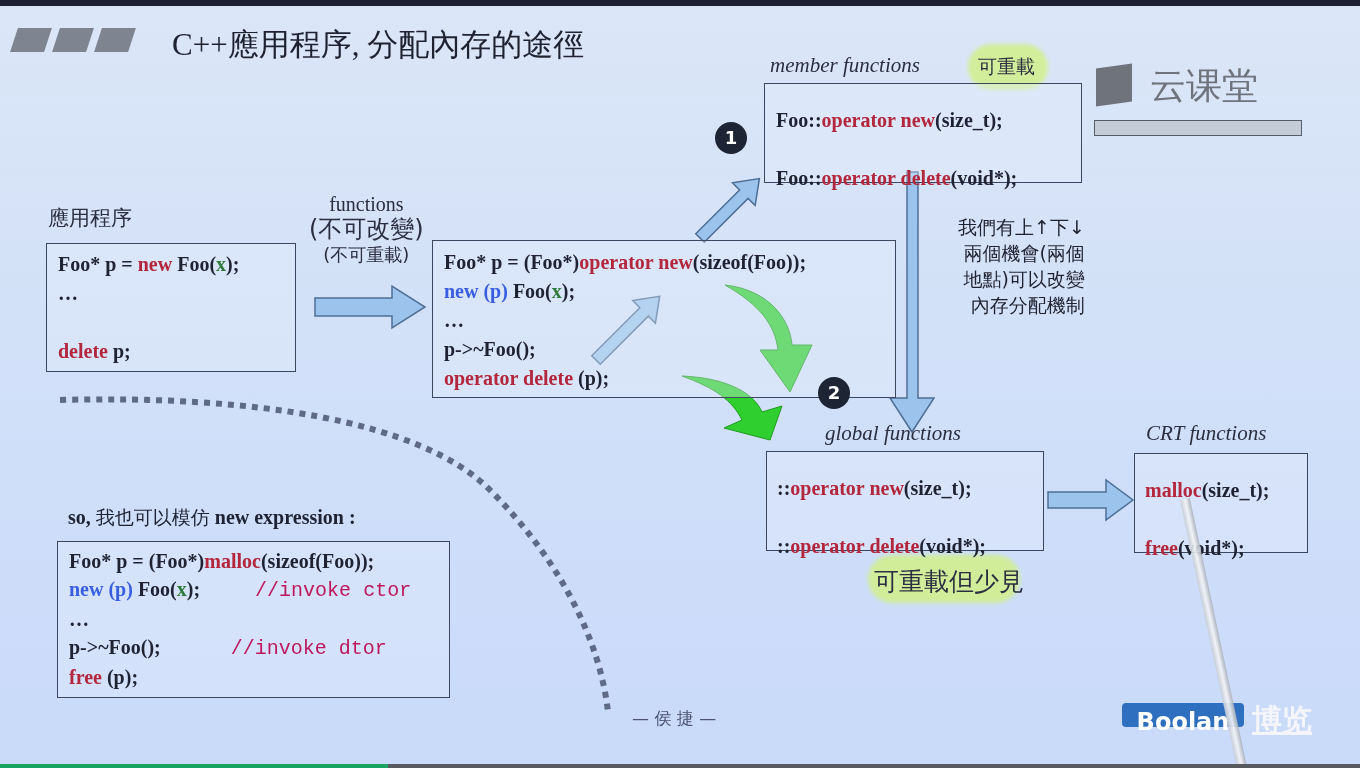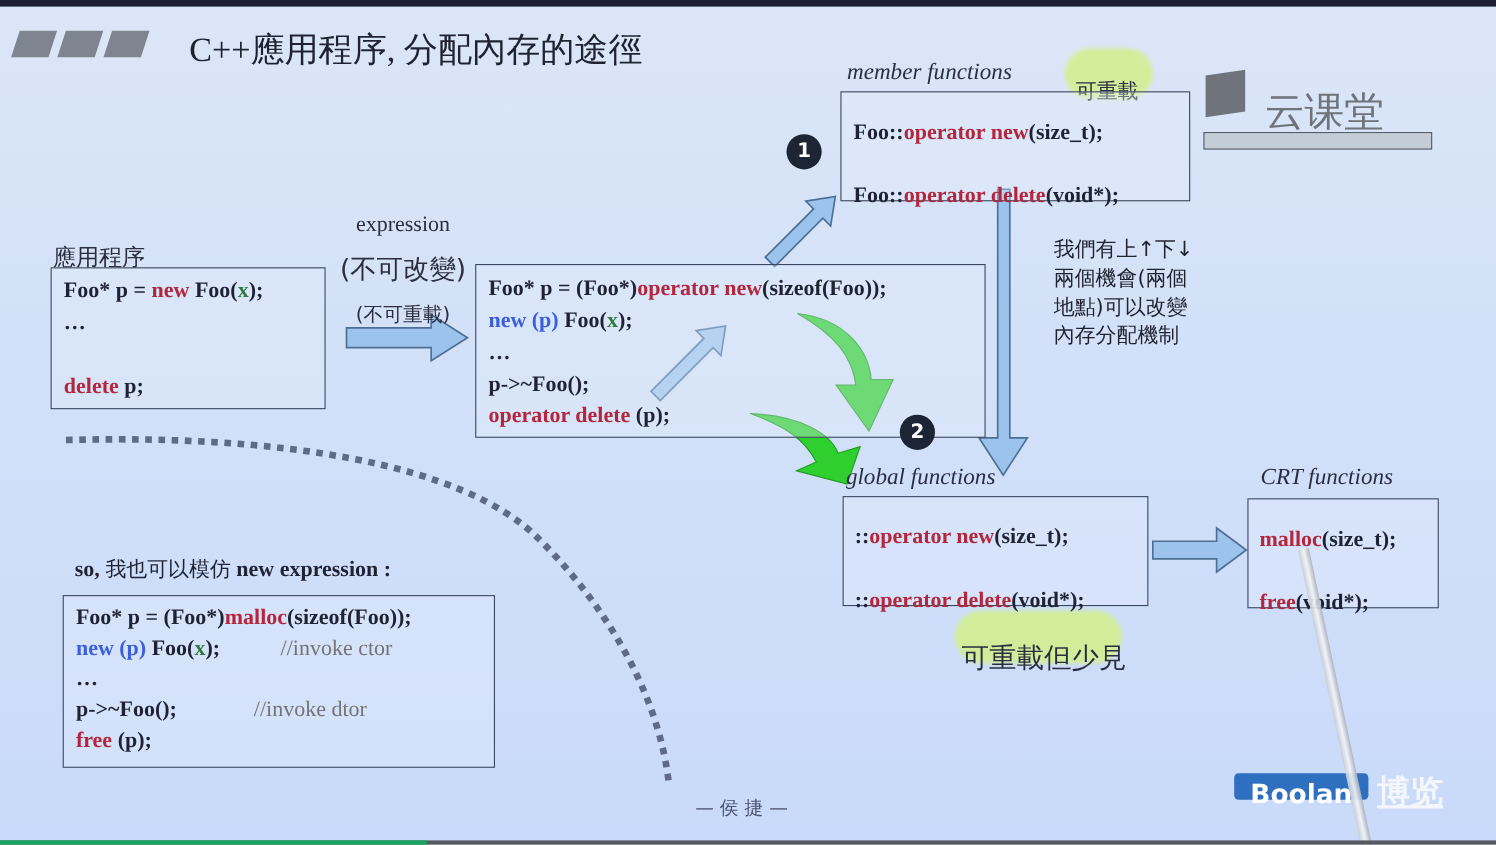--- a/index.html
+++ b/index.html
@@ -7,31 +7,31 @@
     width:1360px; height:768px; overflow:hidden; position:relative;
     background: linear-gradient(180deg, #dbe6f7 0%, #d3e1f8 40%, #c9dafa 100%);
     font-family: "Liberation Serif", "DejaVu Serif", serif;
     color:#1e2233;
   }
   .topbar { position:absolute; left:0; top:0; width:1360px; height:6px; background:#1c2030; }
   .abs { position:absolute; }
   .deco { position:absolute; top:28px; width:34px; height:24px; background:#7f8590; transform:skewX(-18deg); }
   .title { left:172px; top:24px; font-size:31px; color:#1f2230; white-space:nowrap; }
   .label-it { font-style:italic; font-size:21px; color:#2a2e40; white-space:nowrap; }
-  .cjk { font-family: "DejaVu Sans", sans-serif; margin-top: 16px; }
+  .cjk { font-family: "DejaVu Sans", sans-serif; }
   .box { position:absolute; border:1.5px solid #3b4660; background:rgba(230,238,252,0.35); }
   .code { font-weight:bold; font-size:20px; line-height:29px; white-space:pre; color:#1e2233; }
   .kw { color:#b3263c; }
   .bl { color:#3a5ee0; }
   .gr { color:#2f7a3b; }
-  .cm { font-weight:normal; color:#737373; }
+  .cm { font-weight:normal; color:#be185d;font-family:Liberation Mono, monospace; }
   .highlight { position:absolute; background:#d2f08a; border-radius:30px; filter:blur(2px); opacity:0.85; }
   .badge { position:absolute; width:32px; height:32px; border-radius:50%; background:#1d2434; color:#fff;
            font-family:"DejaVu Sans", sans-serif; font-weight:bold; font-size:18px; text-align:center; line-height:32px; }
-  .note { font-family:"DejaVu Sans", sans-serif; font-size:19px; line-height:26px; color:#1f2230; white-space:pre; }
+  .note { font-family:"DejaVu Sans", sans-serif; font-size:19px; line-height:26px; color:#1f2230; white-space:pre;text-align:right; }
   .boolan { position:absolute; left:1122px; top:703px; width:122px; height:24px; background:#2f6fc0; border-radius:4px;
             color:#fff; font-family:"DejaVu Sans", sans-serif; font-weight:bold; font-size:24px; line-height:38px; text-align:center; }
   .bolan-cn { position:absolute; left:1252px; top:700px; font-family:"DejaVu Sans", sans-serif; font-weight:bold; font-size:30px; color:#f4f6fb;text-decoration:underline; }
   .progress { position:absolute; left:0; top:764px; width:1360px; height:4px; background:#575a5e; }
   .progress-fill { height:4px; background:#18a561; }
   svg { position:absolute; left:0; top:0; }
 </style>
 </head>
 <body>
 
@@ -69,21 +69,21 @@
 
 <div class="abs cjk" style="left:48px;top:204px;font-size:21px;color:#2a2e40">應用程序</div>
 <div class="box" style="left:46px;top:243px;width:248px;height:127px">
   <div class="code" style="position:absolute;left:11px;top:6px"><span>Foo* p = </span><span class="kw">new</span><span> Foo(</span><span class="gr">x</span><span>);</span>
 <span>…</span>
 
 <span class="kw">delete</span><span> p;</span></div>
 </div>
 
 <div class="abs" style="left:309px;top:192px;font-size:20px;line-height:25px;color:#2a2e40;text-align:center">
-  <div>expression</div>
+  <div>functions</div>
   <div class="cjk" style="font-size:24px">(不可改變)</div>
   <div class="cjk" style="font-size:18px">(不可重載)</div>
 </div>
 
 <div class="box" style="left:432px;top:240px;width:462px;height:156px">
   <div class="code" style="position:absolute;left:11px;top:7px"><span>Foo* p = (Foo*)</span><span class="kw">operator</span><span class="kw"> new</span><span>(sizeof(Foo));</span>
 <span class="bl">new (p)</span><span> Foo(</span><span class="gr">x</span><span>);</span>
 <span>…</span>
 <span>p-&gt;~Foo();</span>
 <span class="kw">operator delete</span><span> (p);</span></div>
@@ -97,21 +97,21 @@
 </div>
 
 <div class="badge" style="left:715px;top:122px">1</div>
 <div class="badge" style="left:818px;top:377px">2</div>
 
 <div class="abs note" style="left:958px;top:214px">我們有上↑下↓
 兩個機會(兩個
 地點)可以改變
 內存分配機制</div>
 
-<div class="abs label-it" style="left:769px;top:421px">global functions</div>
+<div class="abs label-it" style="left:825px;top:421px">global functions</div>
 <div class="box" style="left:766px;top:451px;width:276px;height:98px">
   <div class="code" style="position:absolute;left:10px;top:7px;line-height:58px"><span>::</span><span class="kw">operator new</span><span>(size_t);</span>
 <span>::</span><span class="kw">operator delete</span><span>(void*);</span></div>
 </div>
 <div class="abs cjk" style="left:874px;top:565px;font-size:25px;color:#2a2e40">可重載但少見</div>
 
 <div class="abs label-it" style="left:1146px;top:421px">CRT functions</div>
 <div class="box" style="left:1134px;top:453px;width:172px;height:98px">
   <div class="code" style="position:absolute;left:10px;top:7px;line-height:58px"><span class="kw">malloc</span><span>(size_t);</span>
 <span class="kw">free</span><span>(void*);</span></div>

